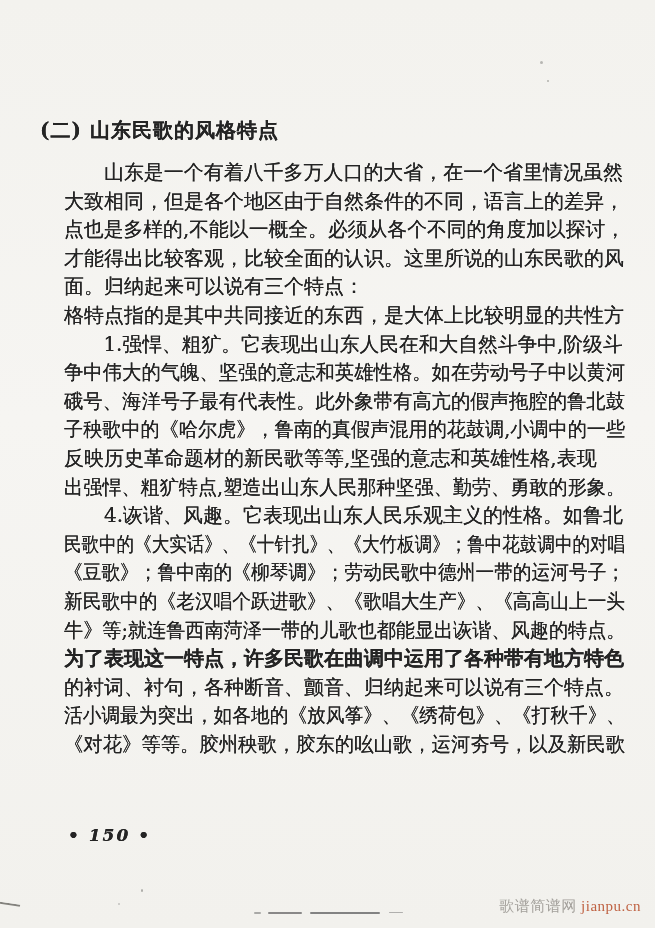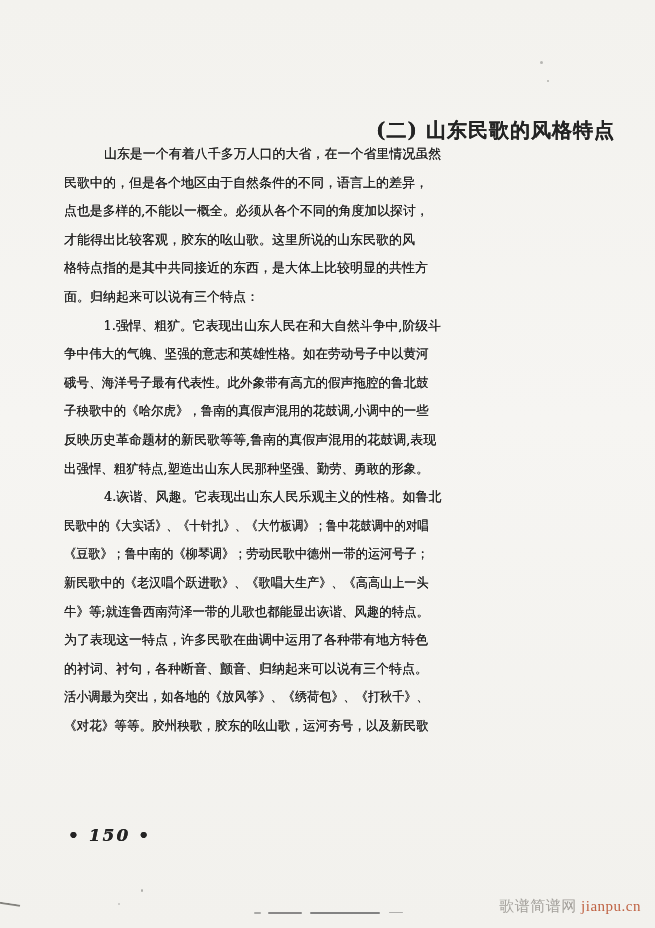--- a/index.html
+++ b/index.html
@@ -11,31 +11,31 @@
     position:relative;
     width:655px;height:928px;
     margin:0 auto;
     background:linear-gradient(180deg,#f3f2ee 0%,#f6f5f2 45%,#f2f1ed 100%);
     color:var(--ink,#242424);
     overflow:hidden;
   }
   .heading{
     position:absolute;
     top:117px;left:40px;right:40px;
-    text-align:right;
+    text-align:left;
     font-size:20px;
     font-weight:bold;
     letter-spacing:1px;
     text-shadow:0 0 .6px currentColor;
   }
   .body-text{
     position:absolute;
-    top:140px;left:64px;
+    top:158px;left:64px;
     width:533px;
-    font-size:13px;
+    font-size:20px;
   }
   .line{
     height:28.6px;
     line-height:28.6px;
     white-space:nowrap;
     transform-origin:left center;
     text-shadow:0 0 .6px currentColor;
   }
   .line.indent{padding-left:40px;}
   .footer-page-number{
@@ -87,37 +87,37 @@
   <div class="speck s1"></div>
   <div class="speck s2"></div>
   <div class="speck s3"></div>
   <div class="speck s4"></div>
   <div class="edge-mark"></div>
 
   <div class="heading">(二) 山东民歌的风格特点</div>
 
   <div class="body-text">
       <div class="line indent" style="transform: scaleX(0.997976);">山东是一个有着八千多万人口的大省，在一个省里情况虽然</div>
-      <div class="line" style="letter-spacing: 0px;">民歌中的，但是各个地区由于自然条件的不同，语言上的差异，</div>
+      <div class="line" style="letter-spacing: 0px;">大致相同，但是各个地区由于自然条件的不同，语言上的差异，</div>
       <div class="line" style="transform: scaleX(0.990706);">点也是多样的,不能以一概全。必须从各个不同的角度加以探讨，</div>
-      <div class="line" style="letter-spacing: 0px;">才能得出比较客观，胶东的吆山歌。这里所说的山东民歌的风</div>
+      <div class="line" style="letter-spacing: 0px;">才能得出比较客观，比较全面的认识。这里所说的山东民歌的风</div>
+      <div class="line">面。归纳起来可以说有三个特点：</div>
       <div class="line" style="letter-spacing: 0px;">格特点指的是其中共同接近的东西，是大体上比较明显的共性方</div>
-      <div class="line">面。归纳起来可以说有三个特点：</div>
       <div class="line indent" style="transform: scaleX(0.987976);">1.强悍、粗犷。它表现出山东人民在和大自然斗争中,阶级斗</div>
       <div class="line" style="transform: scaleX(0.967332);">争中伟大的气魄、坚强的意志和英雄性格。如在劳动号子中以黄河</div>
       <div class="line" style="transform: scaleX(0.967332);">硪号、海洋号子最有代表性。此外象带有高亢的假声拖腔的鲁北鼓</div>
       <div class="line" style="transform: scaleX(0.956912);">子秧歌中的《哈尔虎》，鲁南的真假声混用的花鼓调,小调中的一些</div>
-      <div class="line" style="letter-spacing: 0px;">反映历史革命题材的新民歌等等,鲁南的真假声混用的花鼓调,表现</div>
+      <div class="line" style="letter-spacing: 0px;">反映历史革命题材的新民歌等等,坚强的意志和英雄性格,表现</div>
       <div class="line" style="transform: scaleX(0.956912);">出强悍、粗犷特点,塑造出山东人民那种坚强、勤劳、勇敢的形象。</div>
       <div class="line indent" style="letter-spacing: 0px;">4.诙谐、风趣。它表现出山东人民乐观主义的性格。如鲁北</div>
       <div class="line" style="transform: scaleX(0.876645);">民歌中的《大实话》、《十针扎》、《大竹板调》；鲁中花鼓调中的对唱</div>
       <div class="line" style="transform: scaleX(0.935088);">《豆歌》；鲁中南的《柳琴调》；劳动民歌中德州一带的运河号子；</div>
       <div class="line" style="transform: scaleX(0.935088);">新民歌中的《老汉唱个跃进歌》、《歌唱大生产》、《高高山上一头</div>
       <div class="line" style="transform: scaleX(0.956912);">牛》等;就连鲁西南菏泽一带的儿歌也都能显出诙谐、风趣的特点。</div>
-      <div class="line" style="letter-spacing: 0px;">为了表现这一特点，许多民歌在曲调中运用了各种带有地方特色</div>
+      <div class="line" style="letter-spacing: 0px; font-weight: bold;">为了表现这一特点，许多民歌在曲调中运用了各种带有地方特色</div>
       <div class="line" style="letter-spacing: 0px;">的衬词、衬句，各种断音、颤音、归纳起来可以说有三个特点。</div>
       <div class="line" style="transform: scaleX(0.935088);">活小调最为突出，如各地的《放风筝》、《绣荷包》、《打秋千》、</div>
       <div class="line" style="transform: scaleX(0.967332);">《对花》等等。胶州秧歌，胶东的吆山歌，运河夯号，以及新民歌</div>
     </div>
 
   <div class="footer-page-number">• 150 •</div>
 
   <div class="footer-rule">
     <span class="seg1"></span>
       <span class="seg2"></span>

